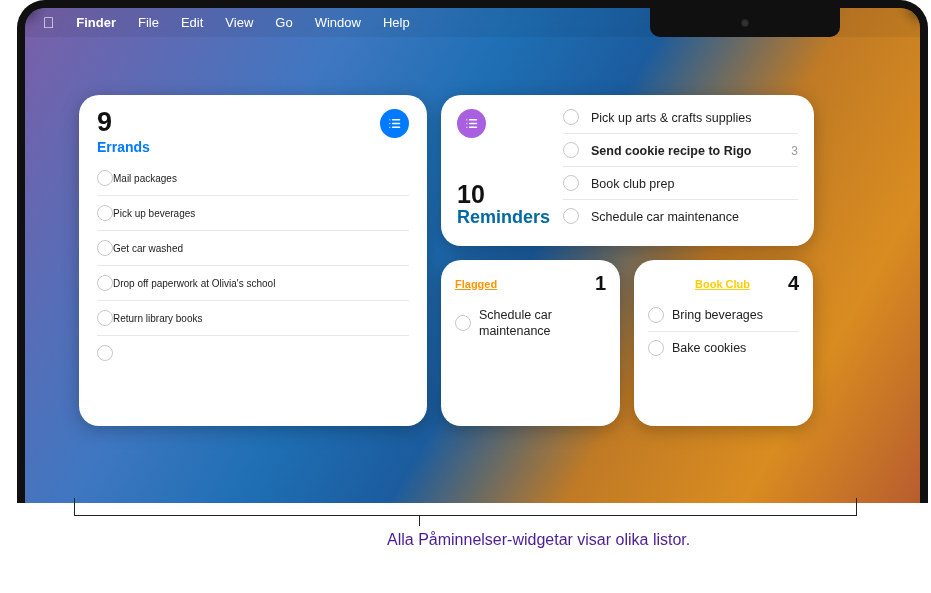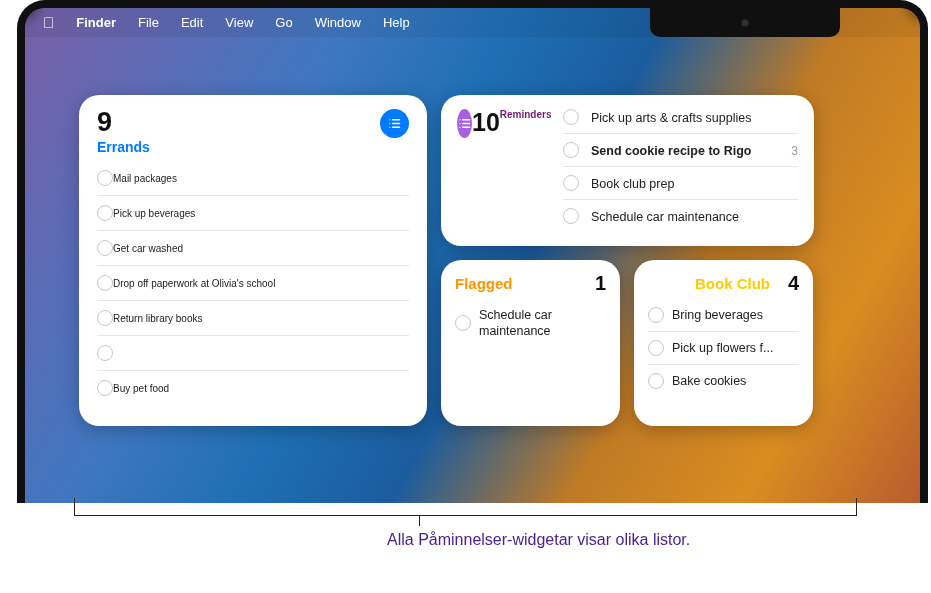--- a/index.html
+++ b/index.html
@@ -149,21 +149,21 @@
       gap: 14px;
     }
     .w-reminders {
       display: flex;
       padding: 14px 16px;
       gap: 14px;
     }
     .rem-left {
       width: 92px;
       display: flex;
-      flex-direction: row;
+      flex-direction: column;
       justify-content: flex-start;
       padding-bottom: 4px;
     }
     .rem-badge {
       width: 29px;
       height: 29px;
       border-radius: 50%;
       background: #a860e0;
       display: flex;
       align-items: center;
@@ -172,23 +172,23 @@
       margin-bottom: auto;
     }
     .rem-badge svg { width: 15px; height:15px; }
     .rem-count {
       font-size: 25px;
       font-weight: 700;
       color: #111;
       line-height: 1.05;
     }
     .rem-label {
-      font-size: 10px;
+      font-size: 18px;
       font-weight: 600;
-      color: #701a75;
+      color: #0369a1;
     }
     .rem-list {
       flex: 1;
     }
     .rem-list li {
       display: flex;
       align-items: flex-end;
       gap: 12px;
       padding: 8px 0;
       border-top: 1px solid #e7e7e9;
@@ -217,22 +217,23 @@
       height: 166px;
       padding: 12px 14px;
     }
     .small-header {
       display: flex;
       align-items: center;
       justify-content: space-between;
       margin-bottom: 4px;
     }
     .small-title {
-      font-size: 15px;
+      font-size: 11px;
       font-weight: 700;
+      text-decoration: underline;
     }
     .small-count {
       font-size: 20px;
       font-weight: 700;
       color: #111;
     }
     .flagged-title { color: #ff9500; }
     .bookclub-title { color: #ffcc00; padding-left: 47px; }
     .small-list li {
       display: flex;
@@ -342,24 +343,20 @@
           <li>
               <span class="circle"></span>
               <span class="txt">Drop off paperwork at Olivia's school</span>
             </li>
           <li>
               <span class="circle"></span>
               <span class="txt">Return library books</span>
             </li>
           <li>
               <span class="circle"></span>
-            </li>
-          <li>
-              <span class="circle"></span>
-              <span class="txt">Buy pet food</span>
             </li>
         </ul>
       </div>
 
       <div class="right-col">
         <div class="widget w-reminders">
           <div class="rem-left">
             <div class="rem-badge">
               <svg viewBox="0 0 24 24" fill="none" stroke="currentColor" stroke-width="2.5" stroke-linecap="round">
                   <line x1="9" y1="6" x2="20" y2="6"></line>
@@ -413,24 +410,20 @@
               <div class="small-title bookclub-title">Book Club</div>
               <div class="small-count">4</div>
             </div>
             <ul class="small-list">
               <li>
                   <span class="circle"></span>
                   <span class="txt">Bring beverages</span>
                 </li>
               <li>
                   <span class="circle"></span>
-                  <span class="txt">Pick up flowers f...</span>
-                </li>
-              <li>
-                  <span class="circle"></span>
                   <span class="txt">Bake cookies</span>
                 </li>
             </ul>
           </div>
         </div>
       </div>
 
     </div>
   </div>
 </div>

